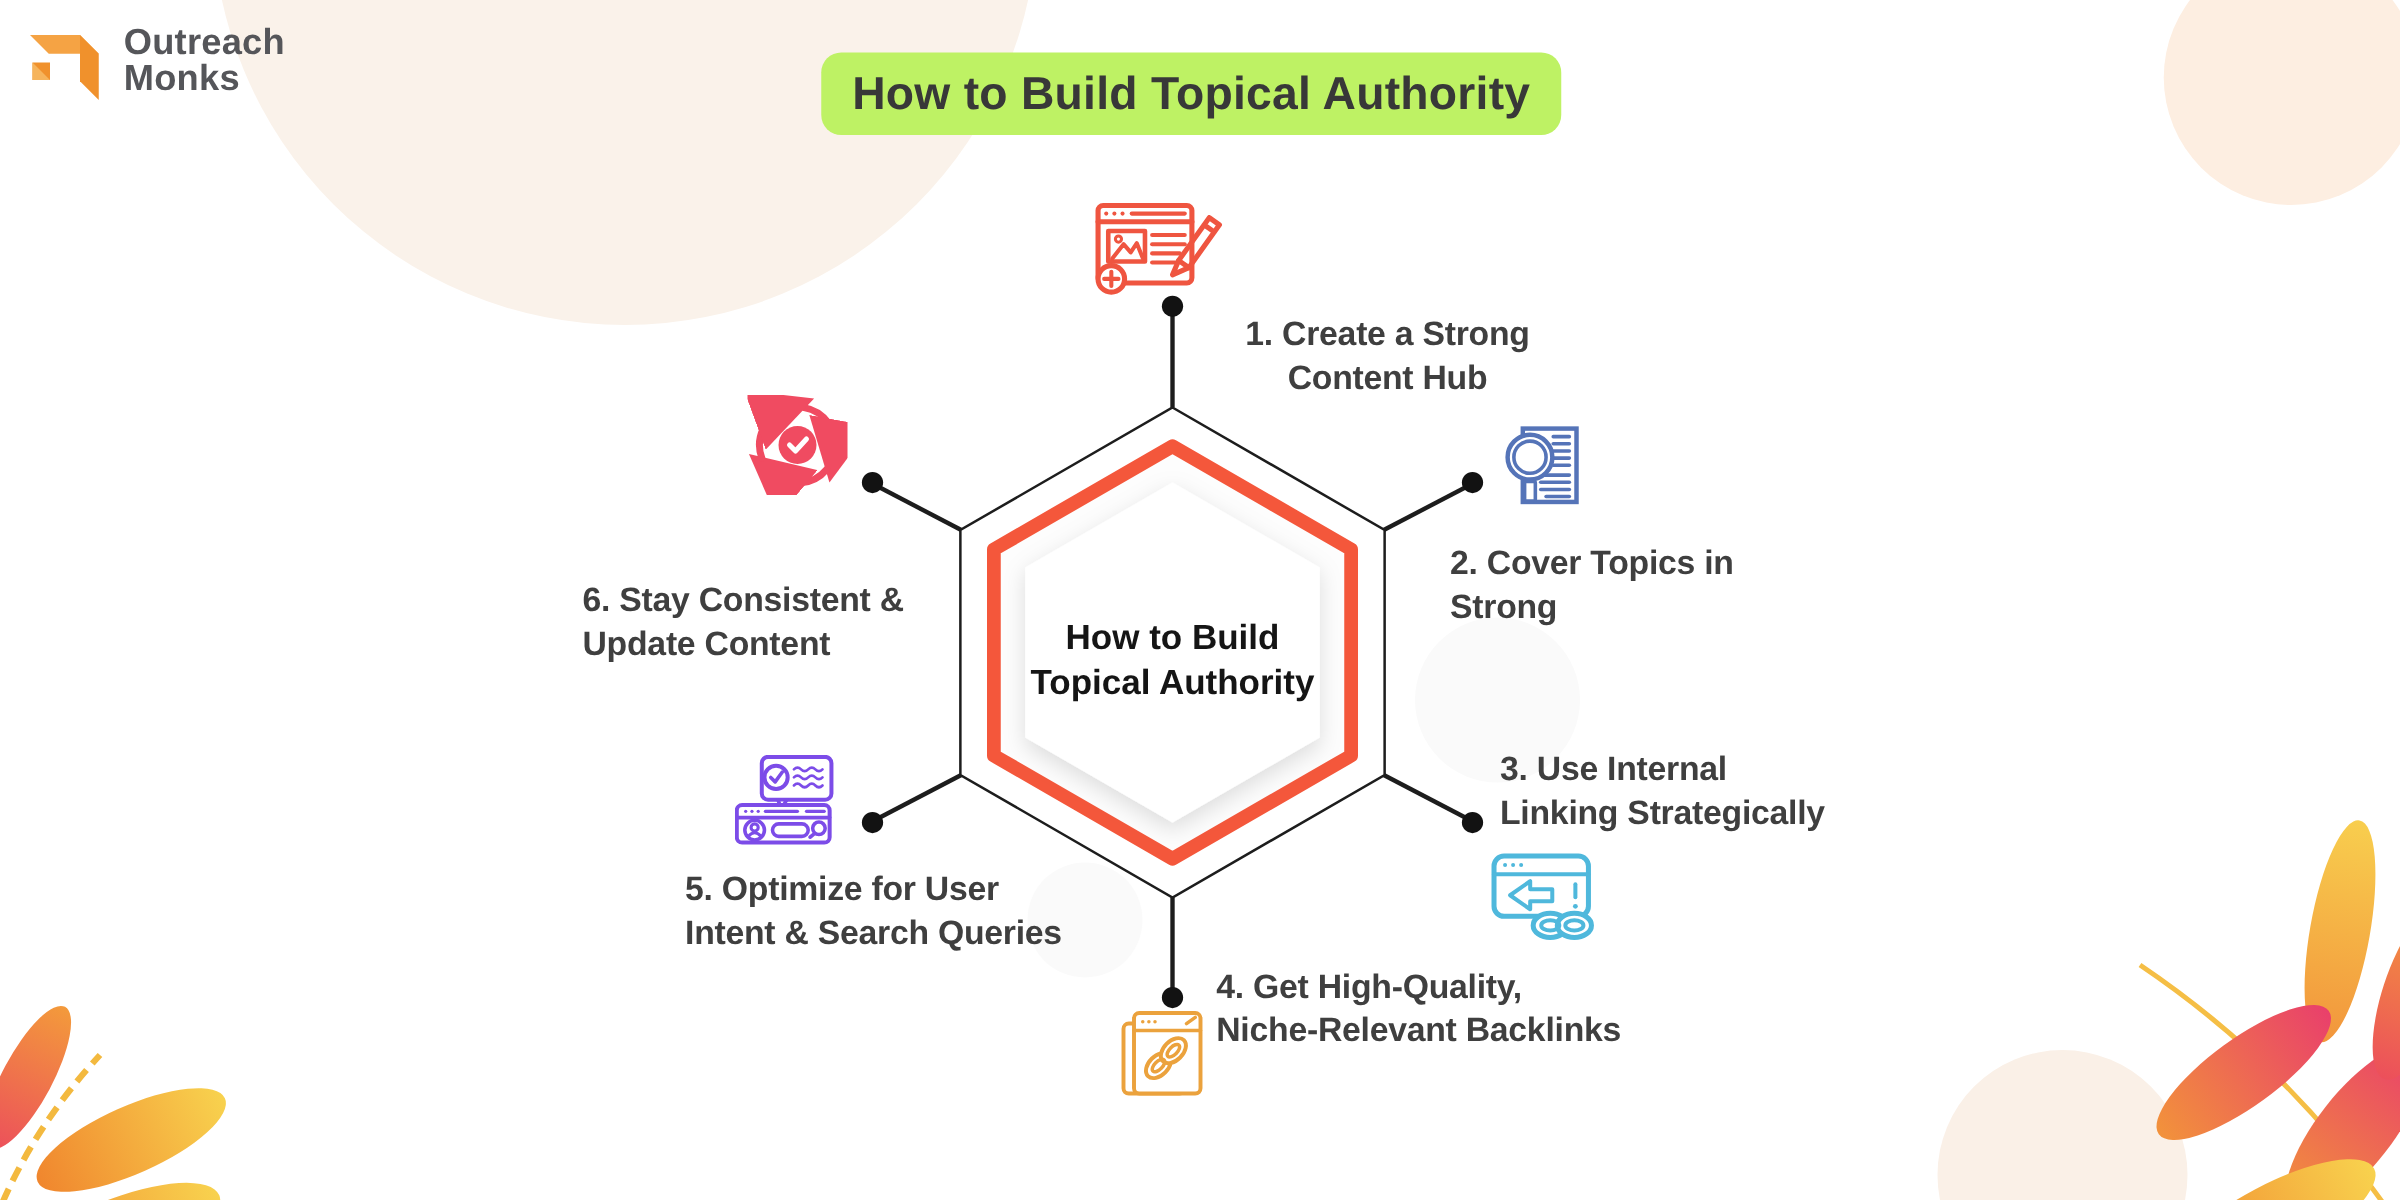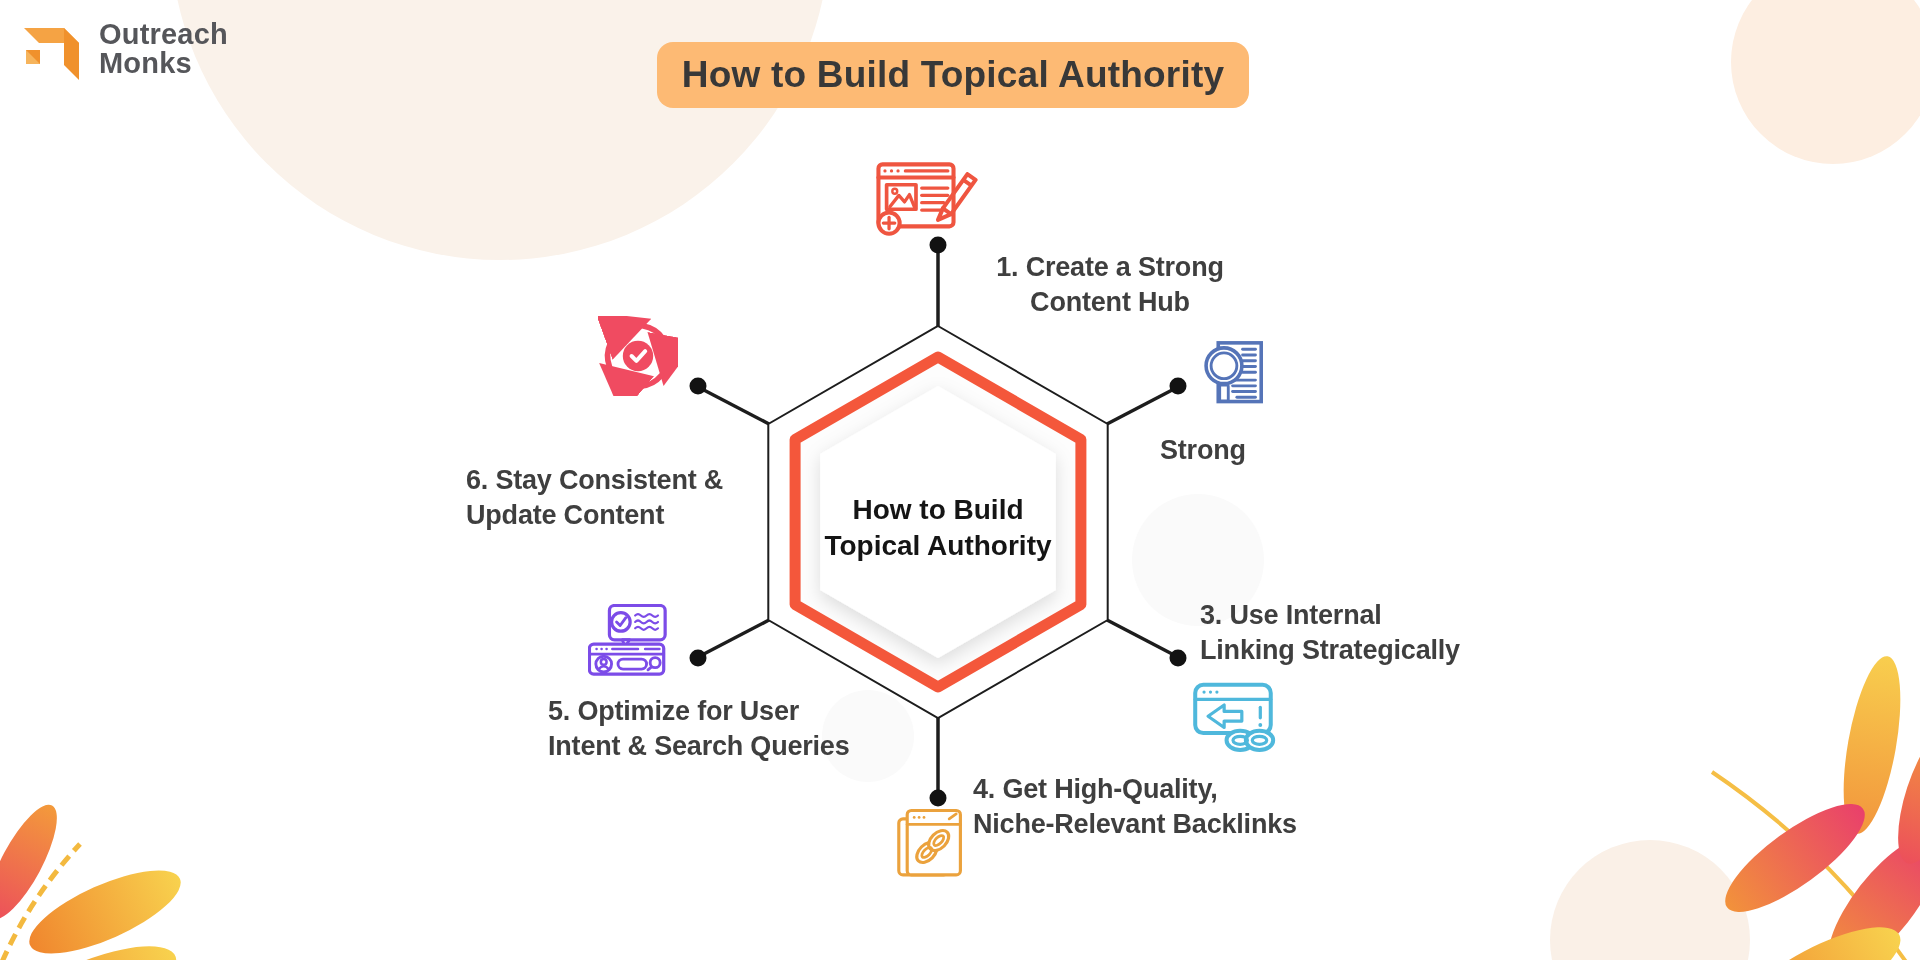--- a/index.html
+++ b/index.html
@@ -9,21 +9,21 @@
     font-family:"Liberation Sans","DejaVu Sans",sans-serif;
   }
   .abs{position:absolute;}
   svg{display:block;}
   
   .logo{left:14px;top:16px;display:flex;align-items:flex-start;gap:19px;}
   .logo-text{font-weight:bold;color:#55565A;font-size:29px;line-height:29px;letter-spacing:.2px;padding-top:4px;}
   
   .title-banner{
     left:657px;top:42px;width:592px;height:66px;border-radius:16px;
-    background:#fdba74;display:flex;align-items:center;justify-content:center;
+    background:#bef264;display:flex;align-items:center;justify-content:center;
   }
   .title-banner span{font-size:37px;font-weight:bold;color:#383838;letter-spacing:.2px;}
   
   .hex-label{
     left:788px;top:492px;width:300px;text-align:center;
     font-size:28px;line-height:36px;font-weight:bold;color:#151515;
   }
   
   .step-text{font-size:27px;line-height:35px;font-weight:bold;color:#3F3F3F;letter-spacing:-.2px;}
   .t1{left:940px;top:250px;width:340px;text-align:center;}
@@ -178,20 +178,21 @@
           <line x1="48" y1="64" x2="80" y2="64"></line>
         <line x1="48" y1="72" x2="80" y2="72"></line>
           <line x1="54" y1="80" x2="80" y2="80"></line>
       </g>
       <circle cx="36" cy="36" r="25" fill="#FFFFFF"></circle>
       <circle cx="36" cy="36" r="18" stroke-width="4"></circle>
       <rect x="30" y="63" width="12" height="22" rx="2" fill="#FFFFFF" stroke-width="4"></rect>
     </svg>
   </div>
   <div class="abs step-text t2">
+    <div>2. Cover Topics in</div>
     <div>Strong</div>
   </div>
 
   <div class="abs step-text t3">
     <div>3. Use Internal</div>
     <div>Linking Strategically</div>
   </div>
   <div class="abs i3">
     <svg width="90" height="74" viewBox="0 0 112 92" fill="none" stroke="#4FB8DC" stroke-width="5" stroke-linecap="round" stroke-linejoin="round">
       <rect x="4" y="6" width="94" height="60" rx="10"></rect>

